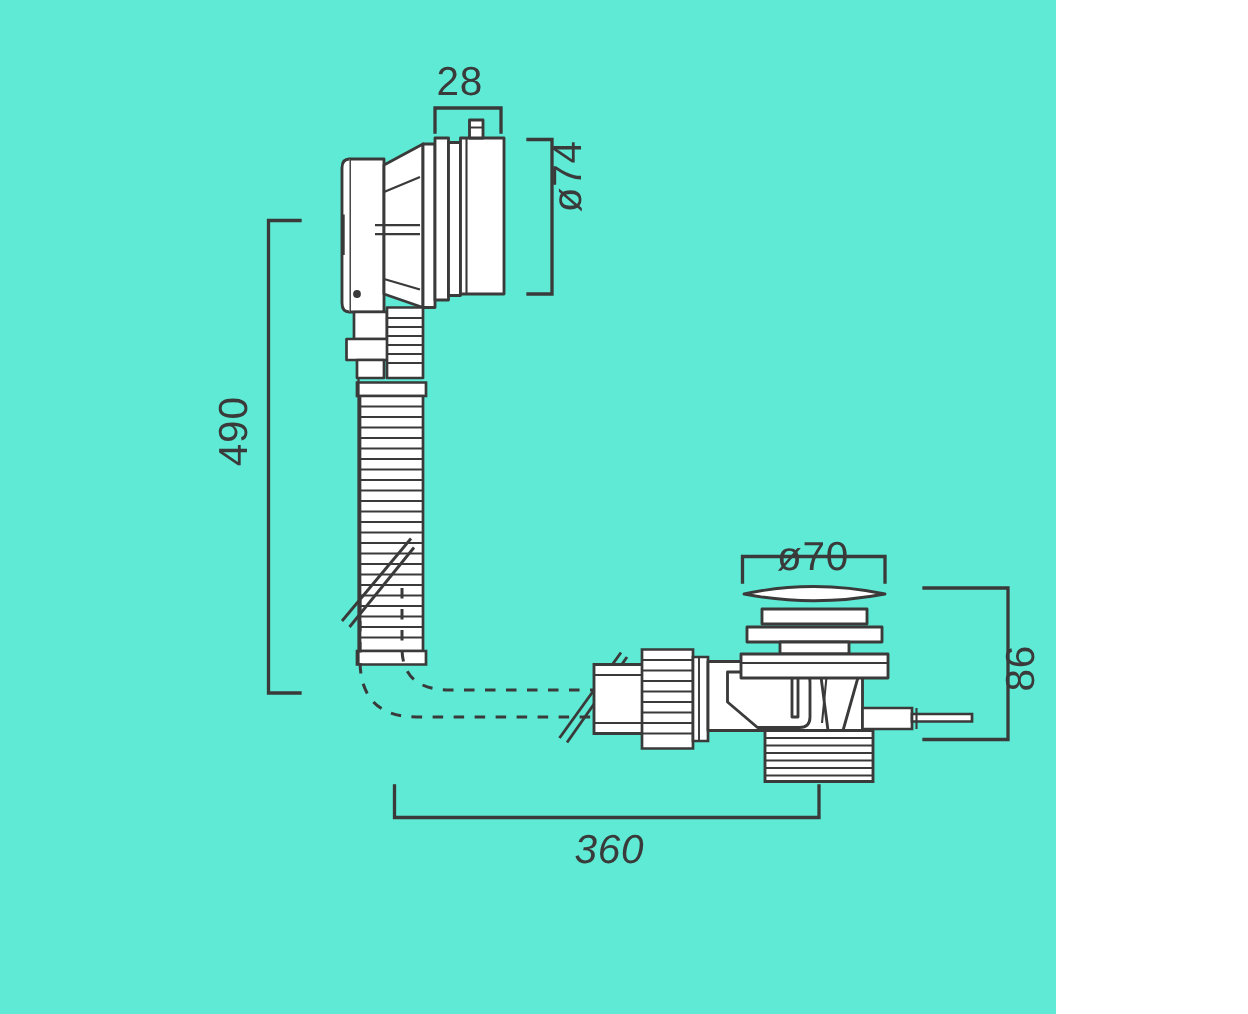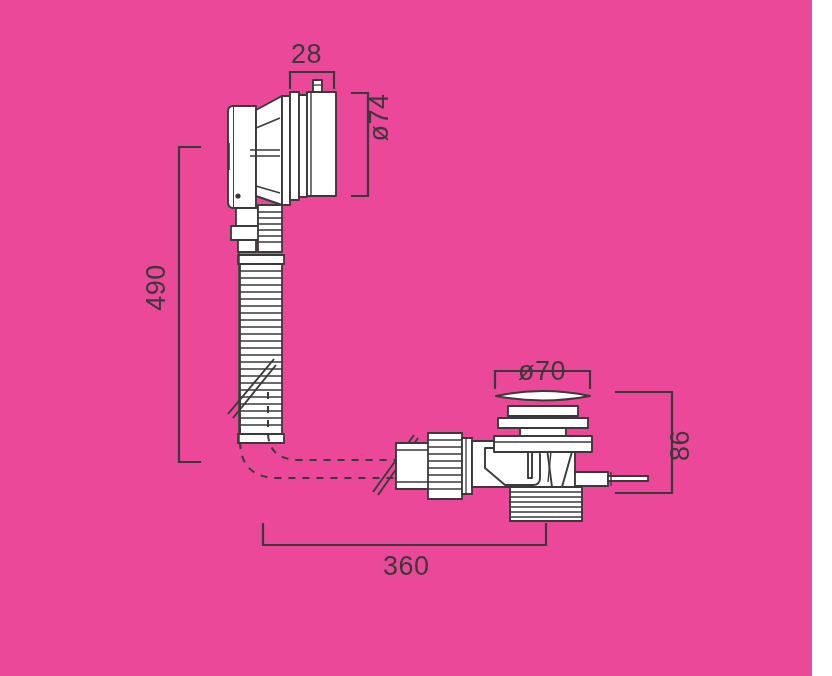--- a/index.html
+++ b/index.html
@@ -5,23 +5,23 @@
   html, body {
     margin: 0;
     padding: 0;
     background: #ffffff;
   }
   body {
     font-family: "Liberation Sans", sans-serif;
   }
   #stage {
     position: relative;
-    width: 812px;
+    width: 704px;
     height: 676px;
-    background: #ec4899;
+    background: #5eead4;
     overflow: hidden;
   }
   #drawing {
     position: absolute;
     left: 0;
     top: 0;
     width: 832px;
     height: 676px;
   }
   .dim-label {
@@ -37,21 +37,21 @@
   }
   .rot90 {
     transform: rotate(-90deg);
     transform-origin: 50% 50%;
   }
   .lbl-28   { left: 291px; top: 41px; }
   .lbl-d74  { left: 355px; top: 104px; }
   .lbl-490  { left: 133px; top: 274px; }
   .lbl-d70  { left: 518px; top: 331px; margin-top: 27px; }
   .lbl-86   { left: 665px; top: 432px; }
-  .lbl-360  { left: 383px; top: 553px; }
+  .lbl-360  { left: 383px; top: 553px; font-style: italic; }
 </style>
 </head>
 <body>
 
 <div id="stage">
 
   <svg id="drawing" viewBox="0 0 832 676" xmlns="http://www.w3.org/2000/svg">
 
     <g stroke="#3a3a3a" fill="none" stroke-width="2.2" stroke-linecap="square">
 

